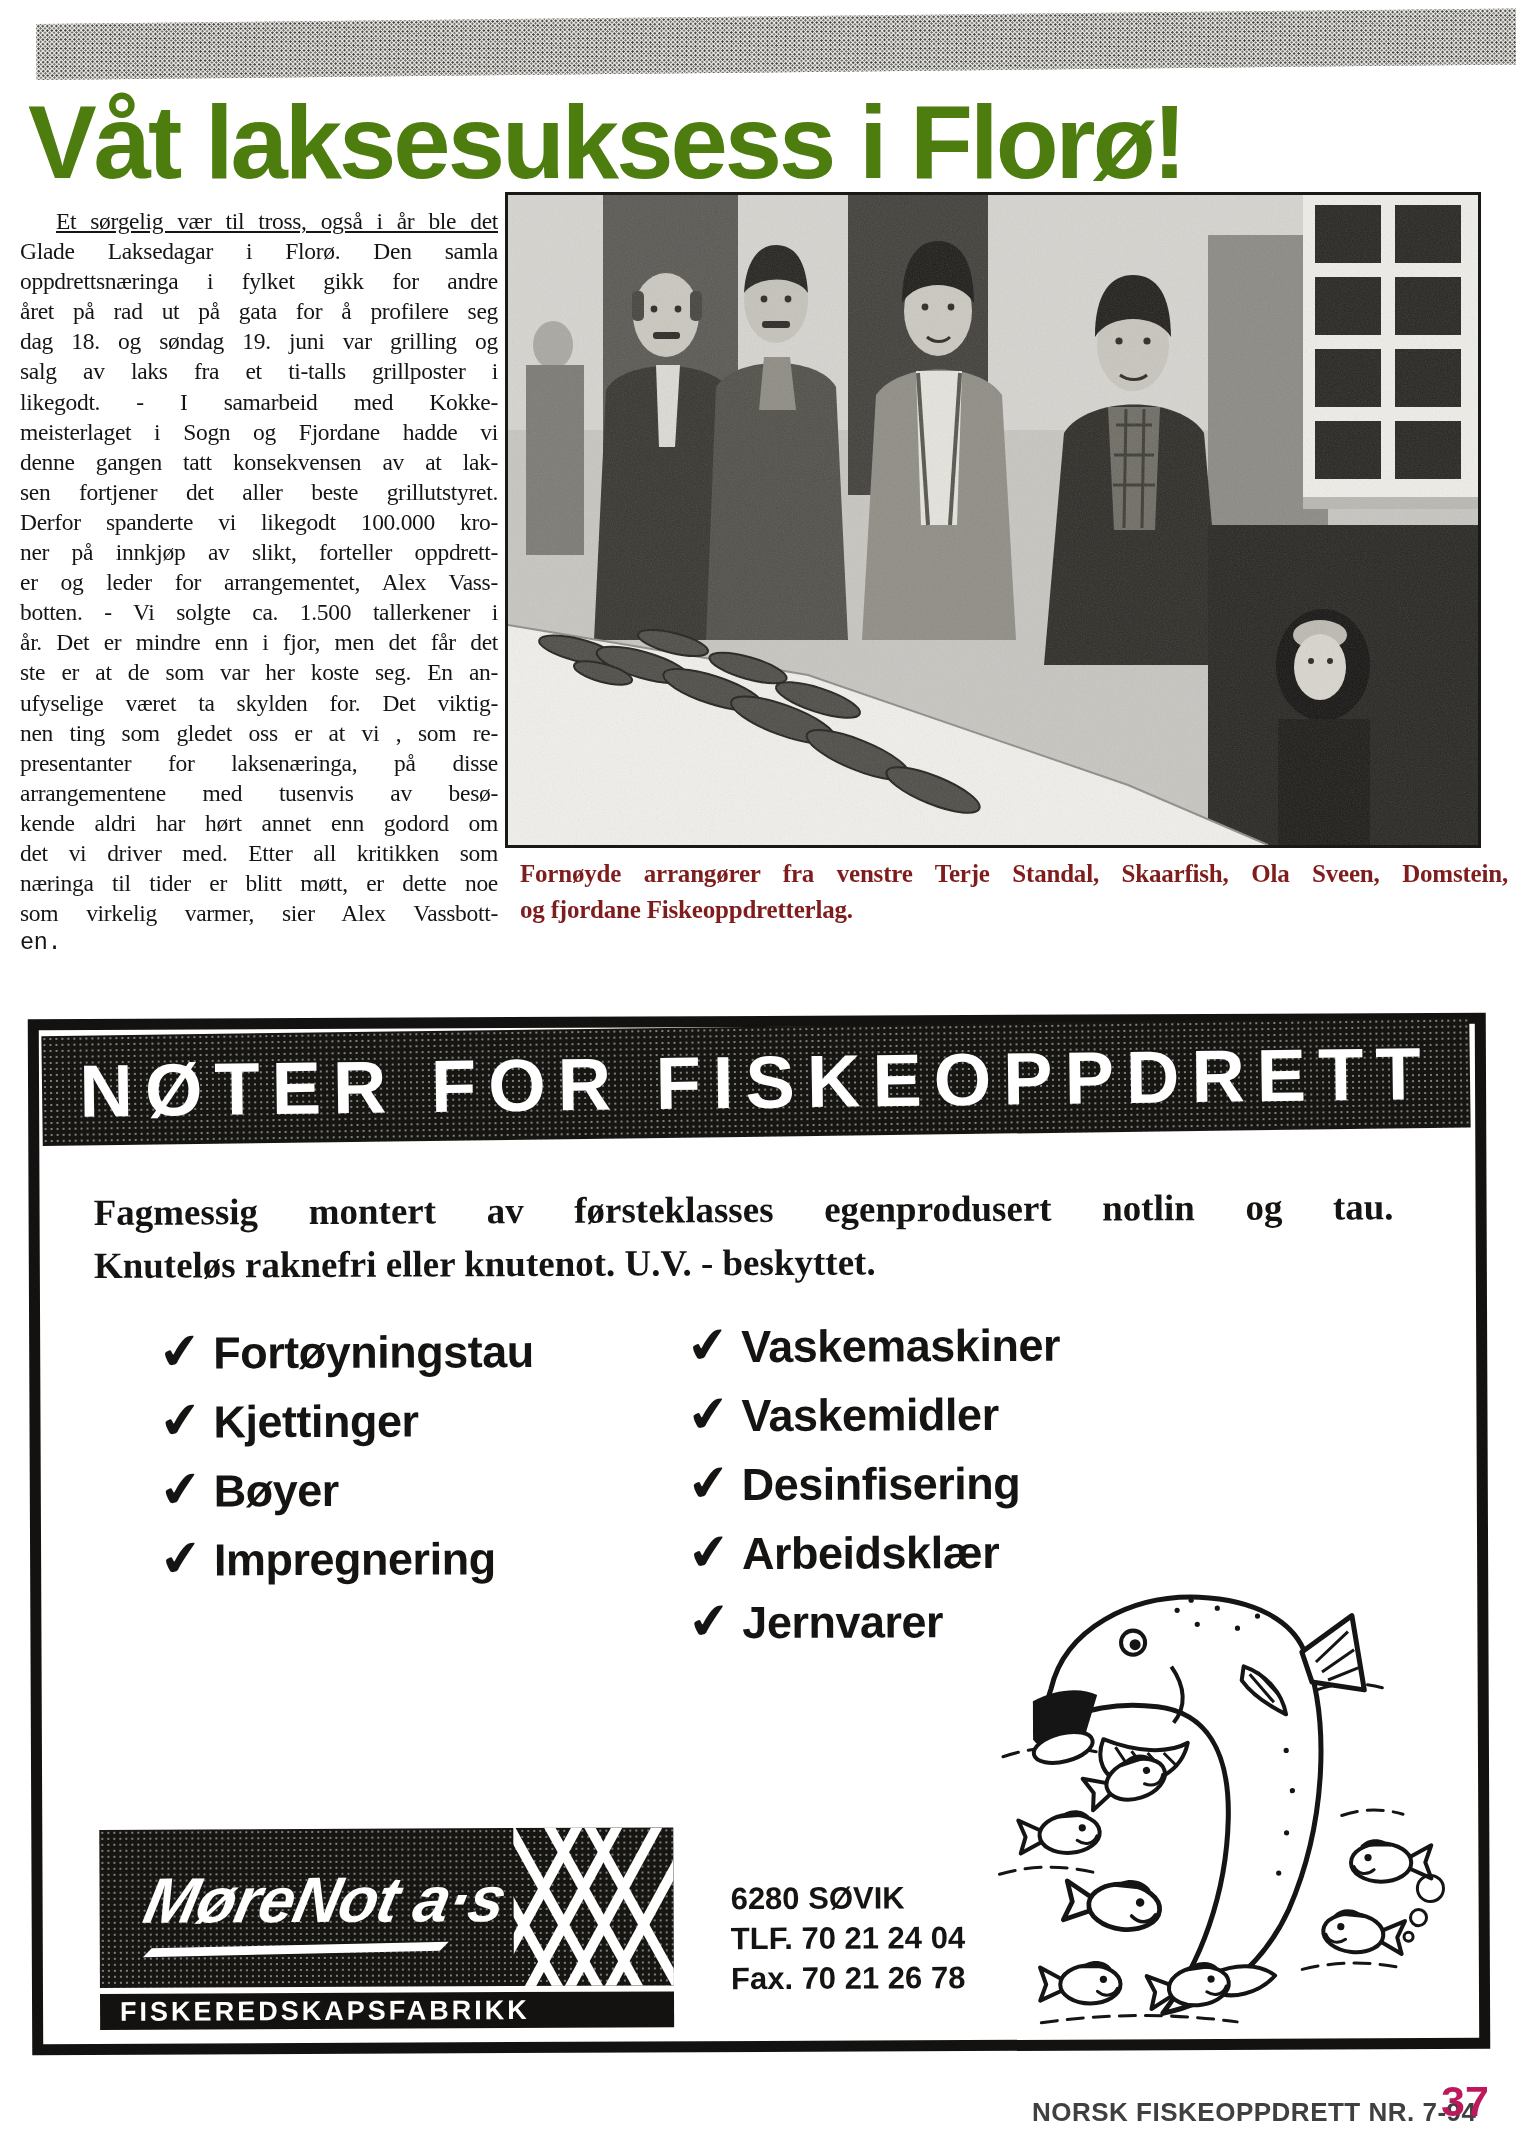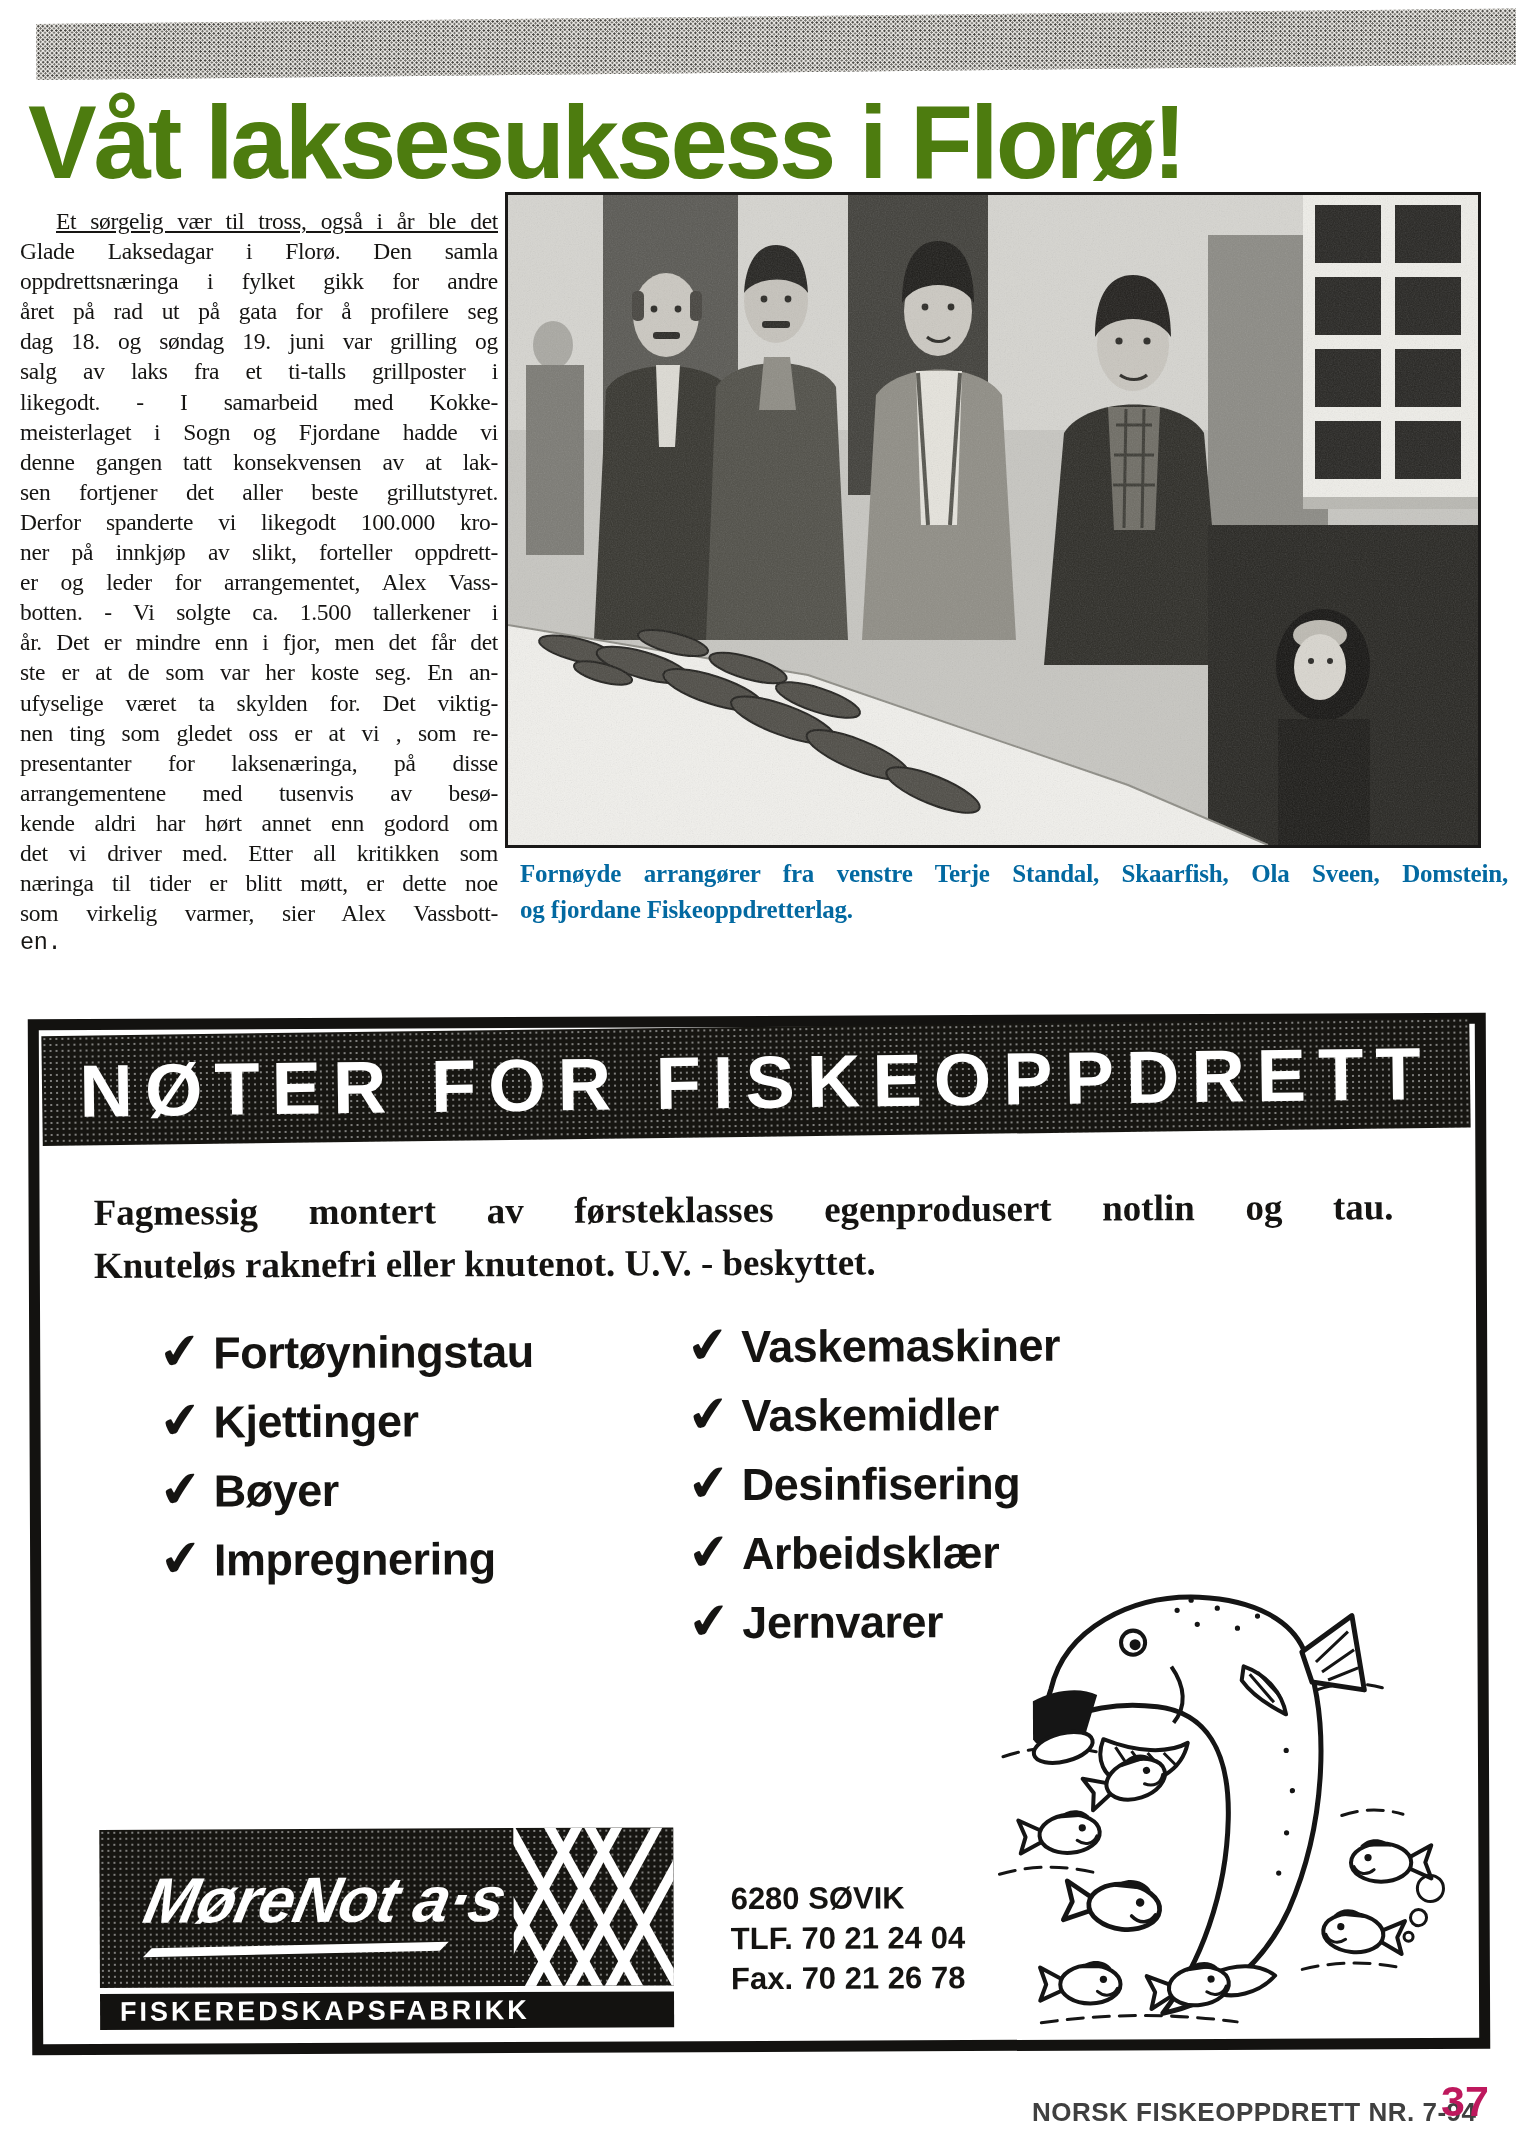--- a/index.html
+++ b/index.html
@@ -45,21 +45,21 @@
   .photo {
     position:absolute; left:505px; top:192px; width:970px; height:650px;
     border:3px solid #1a1918; background:#c7c6c1; overflow:hidden;
   }
   .photo svg { display:block; }
 
   
   .caption { position:absolute; left:520px; top:856px; width:988px; overflow:hidden; }
   .caption-line {
     font-size:25px; line-height:35.5px; font-weight:bold; letter-spacing:-0.2px;
-    text-align:justify; text-align-last:justify; white-space:nowrap; color:#0369a1;
+    text-align:justify; text-align-last:justify; white-space:nowrap; color:#7f1d1d;
   }
   .caption-line:last-child { text-align-last:left; }
 
   
   .ad {
     position:absolute; left:30px; top:1016px; width:1436px; height:1014px;
     border:11px solid #131210; transform:rotate(-0.25deg); background:#fff;
   }
   .speckle-dark {
     background-color:#161511;

